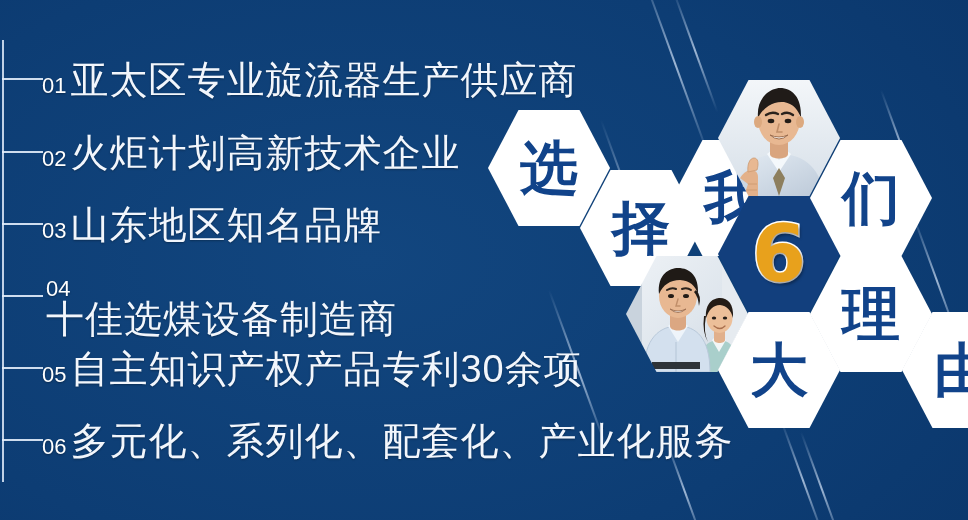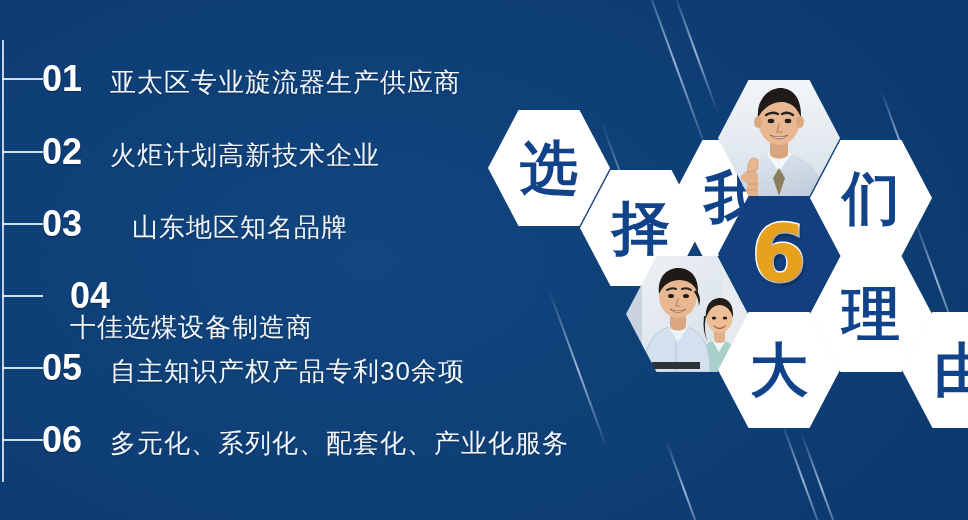--- a/index.html
+++ b/index.html
@@ -42,31 +42,31 @@
   }
   .row{
     position:absolute;
     left:42px;
     display:flex;
     align-items:baseline;
     white-space:nowrap;
   }
   .row .num{
     color:#ffffff;
-    font-size:36px;
-    font-weight:bold;
+    font-size:22px;
+    font-weight:normal;
     letter-spacing:0px;
     line-height:1;
     text-shadow:0 1px 2px rgba(0,0,0,0.35);
   }
   .row .txt{
     color:#f2f6fc;
-    font-size:26px;
+    font-size:38px;
     font-weight:normal;
-    margin-left:28px;
+    margin-left:4px;
     line-height:1;
     letter-spacing:1px;
     text-shadow:0 1px 2px rgba(0,0,0,0.30);
   }
 
   
   #hexwrap{
     position:absolute;
     left:480px;top:88px;
     width:488px;height:340px;
@@ -133,21 +133,21 @@
   <div class="tick" style="top:439px;"></div>
 
   <div class="row" style="top:61px;">
     <span class="num">01</span>
     <span class="txt">亚太区专业旋流器生产供应商</span>
   </div>
   <div class="row" style="top:134px;">
     <span class="num">02</span>
     <span class="txt">火炬计划高新技术企业</span>
   </div>
-  <div class="row" style="top:206px;gap:22px;">
+  <div class="row" style="top:206px;">
     <span class="num">03</span>
     <span class="txt">山东地区知名品牌</span>
   </div>
   <div class="row" style="top:278px;flex-direction:column;">
     <span class="num">04</span>
     <span class="txt">十佳选煤设备制造商</span>
   </div>
   <div class="row" style="top:350px;text-align:right;">
     <span class="num">05</span>
     <span class="txt">自主知识产权产品专利30余项</span>

